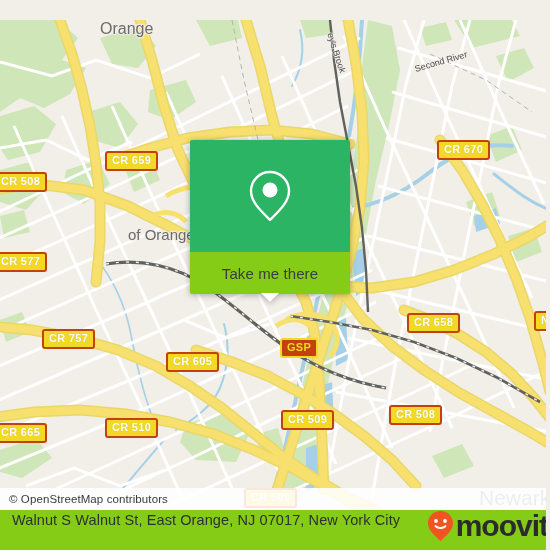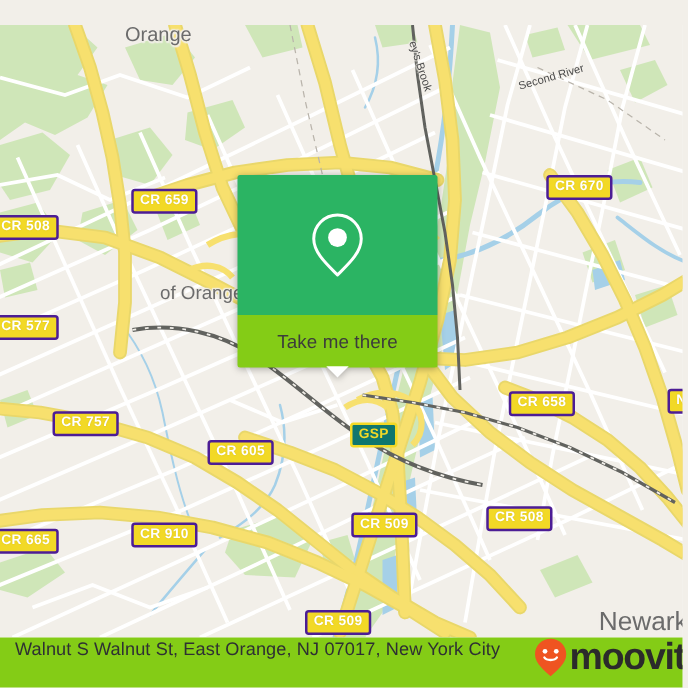--- a/index.html
+++ b/index.html
@@ -23,27 +23,27 @@
   }
   .water-label{
     position:absolute;color:#4a4a4a;font-size:9px;white-space:nowrap;
     text-shadow:1px 0 1px #f2efe9,-1px 0 1px #f2efe9,0 1px 1px #f2efe9,0 -1px 1px #f2efe9;
     pointer-events:none;
   }
 
   
   .shield{
     position:absolute;box-sizing:border-box;
-    background:#f2d926;border:2px solid #4c1d95;border-radius:3px;
+    background:#f2d926;border:2px solid #c2410c;border-radius:3px;
     color:#ffffff;font-size:11px;font-weight:bold;letter-spacing:.3px;
     padding:1px 5px 2px 5px;white-space:nowrap;line-height:13px;
     text-shadow:0 0 1px rgba(150,130,0,.35);
   }
   .shield.gsp{
-    background:#0f766e;border:2px solid #f2d926;color:#f2d926;text-shadow:none;
+    background:#c2410c;border:2px solid #f2d926;color:#f2d926;text-shadow:none;
   }
 
   
   .attribution{
     position:absolute;left:0;bottom:0;width:550px;height:22px;
     background:rgba(255,255,255,.88);
     display:flex;align-items:center;
   }
   .attribution span{
     font-size:11.5px;color:#3a3a3a;padding-left:9px;letter-spacing:.1px;
@@ -278,39 +278,42 @@
       <div class="shield" style="left:105px;top:131px;">CR 659</div>
       <div class="shield" style="left:437px;top:120px;">CR 670</div>
       <div class="shield" style="left:-6px;top:152px;">CR 508</div>
       <div class="shield" style="left:-6px;top:232px;">CR 577</div>
       <div class="shield" style="left:42px;top:309px;">CR 757</div>
       <div class="shield" style="left:166px;top:332px;">CR 605</div>
       <div class="shield" style="left:407px;top:293px;">CR 658</div>
       <div class="shield gsp" style="left:280px;top:318px;">GSP</div>
       <div class="shield" style="left:281px;top:390px;">CR 509</div>
       <div class="shield" style="left:389px;top:385px;">CR 508</div>
-      <div class="shield" style="left:105px;top:398px;">CR 910</div>
+      <div class="shield" style="left:105px;top:398px;">CR 510</div>
       <div class="shield" style="left:-6px;top:403px;">CR 665</div>
       <div class="shield" style="left:534px;top:291px;">NJ</div>
       <div class="shield" style="left:244px;top:468px;">CR 509</div>
     </div>
 
     <div class="popup">
       <div class="popup-head">
         <svg class="popup-pin" viewBox="0 0 46 54">
           <path d="M23,3 C12.5,3 4,11.5 4,22 C4,33 14,42 23,51 C32,42 42,33 42,22 C42,11.5 33.5,3 23,3 Z" fill="none" stroke="#ffffff" stroke-width="2.4" stroke-linejoin="round"></path>
           <circle cx="23" cy="21" r="7.5" fill="#ffffff"></circle>
         </svg>
       </div>
       <div class="popup-action">
         <span>Take me there</span>
       </div>
       <div class="popup-tail"></div>
     </div>
 
+    <div class="attribution">
+      <span>© OpenStreetMap contributors</span>
+    </div>
   </div>
 
   <div class="footer">
     <div class="footer-address">Walnut S Walnut St, East Orange, NJ 07017, New York City</div>
     <div class="brand">
       <svg class="brand-pin" viewBox="0 0 27 32">
         <path d="M13.5,1 C6.6,1 1,6.5 1,13.3 C1,21 9,26.5 13.5,31 C18,26.5 26,21 26,13.3 C26,6.5 20.4,1 13.5,1 Z" fill="#ef5421"></path>
         <circle cx="9" cy="11" r="1.9" fill="#ffffff"></circle>
         <circle cx="18" cy="11" r="1.9" fill="#ffffff"></circle>
         <path d="M8.5,16 C10,18.6 17,18.6 18.5,16" fill="none" stroke="#ffffff" stroke-width="1.9" stroke-linecap="round"></path>

